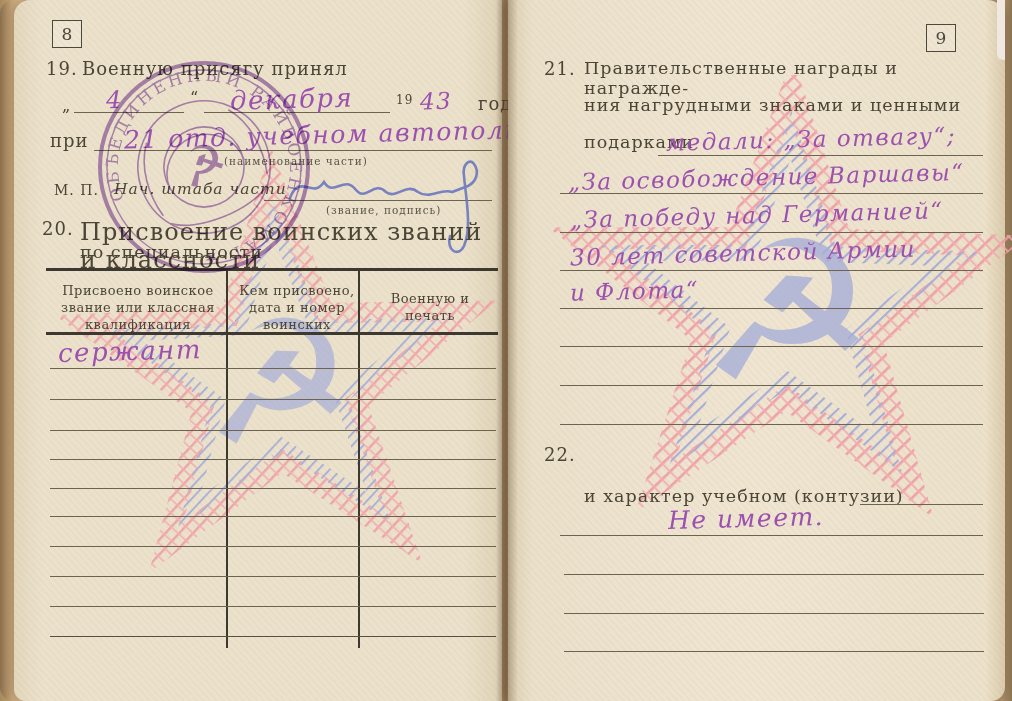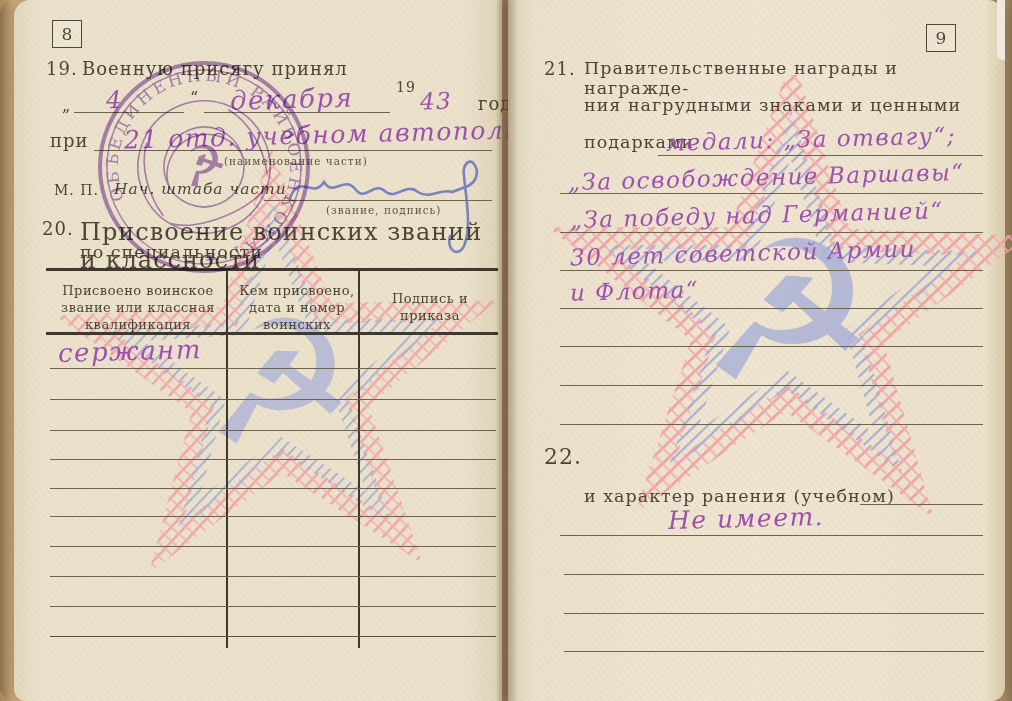--- a/index.html
+++ b/index.html
@@ -101,21 +101,21 @@
 
     <div class="printed" style="left:32px;top:58px;font-size:18px">19.</div>
     <div class="printed" style="left:68px;top:58px;font-size:18px">Военную  присягу  принял</div>
 
     <div class="printed" style="left:48px;top:96px;font-size:16px">„</div>
     <div class="rule" style="left:60px;top:112px;width:110px"></div>
     <div class="hand" style="left:92px;top:86px;font-size:24px">4</div>
     <div class="printed" style="left:176px;top:88px;font-size:16px">“</div>
     <div class="rule" style="left:190px;top:112px;width:186px"></div>
     <div class="hand" style="left:216px;top:84px;font-size:26px">декабря</div>
-    <div class="printed" style="left:382px;top:79px;font-size:14px">19</div>
+    <div class="printed" style="left:382px;top:93px;font-size:12px">19</div>
     <div class="hand" style="left:406px;top:88px;font-size:23px">43</div>
     <div class="printed" style="left:464px;top:93px;font-size:18px">года</div>
 
     <div class="printed" style="left:36px;top:130px;font-size:18px">при</div>
     <div class="rule" style="left:80px;top:150px;width:398px"></div>
     <div class="hand" style="left:110px;top:120px;font-size:25px">21 отд. учебном автополку</div>
     <div class="caption" style="left:210px;top:155px">(наименование части)</div>
 
     <div class="printed" style="left:40px;top:182px;font-size:14px">М. П.</div>
     <div class="printed it" style="left:100px;top:180px;font-size:15.5px">Нач. штаба части</div>
@@ -125,21 +125,21 @@
     </svg>
     <div class="caption" style="left:312px;top:204px">(звание, подпись)</div>
 
     <div class="printed" style="left:28px;top:218px;font-size:18px">20.</div>
     <div class="printed" style="left:66px;top:218px;font-size:24px">Присвоение воинских званий и классности</div>
     <div class="printed" style="left:66px;top:242px;font-size:17.5px">по специальности</div>
 
     <div class="tbl-line" style="left:32px;top:268px;width:452px;height:2.5px"></div>
     <div class="tbl-header-cell" style="left:40px;top:282px;width:168px">Присвоено воинское звание или классная квалификация</div>
     <div class="tbl-header-cell" style="left:218px;top:282px;width:130px">Кем присвоено, дата и номер воинских</div>
-    <div class="tbl-header-cell" style="left:352px;top:290px;width:128px">Подпись и приказа</div>
+    <div class="tbl-header-cell" style="left:352px;top:290px;width:128px">Военную и печать</div>
     <div class="tbl-line" style="left:32px;top:332px;width:452px;height:2.5px"></div>
     <div class="tbl-line" style="left:212px;top:268px;width:2px;height:380px"></div>
     <div class="tbl-line" style="left:344px;top:268px;width:2px;height:380px"></div>
 
     <div class="rule" style="left:36px;top:368px;width:446px"></div>
     <div class="rule" style="left:36px;top:399px;width:446px"></div>
     <div class="rule" style="left:36px;top:430px;width:446px"></div>
     <div class="rule" style="left:36px;top:459px;width:446px"></div>
     <div class="rule" style="left:36px;top:488px;width:446px"></div>
     <div class="rule" style="left:36px;top:516px;width:446px"></div>
@@ -200,22 +200,22 @@
     <div class="rule" style="left:52px;top:346px;width:423px"></div>
     <div class="rule" style="left:52px;top:385px;width:423px"></div>
     <div class="rule" style="left:52px;top:424px;width:423px"></div>
 
     <div class="hand" style="left:158px;top:126px;font-size:23px">медали: „За отвагу“;</div>
     <div class="hand" style="left:60px;top:164px;font-size:23px">„За освобождение Варшавы“</div>
     <div class="hand" style="left:62px;top:202px;font-size:23px">„За победу над Германией“</div>
     <div class="hand" style="left:62px;top:240px;font-size:23px">30 лет советской Армии</div>
     <div class="hand" style="left:62px;top:278px;font-size:23px">и Флота“</div>
 
-    <div class="printed" style="left:36px;top:444px;font-size:22px">22.</div>
-    <div class="printed" style="left:76px;top:486px;font-size:17.5px">и характер ранения (учебном)</div>
+    <div class="printed" style="left:36px;top:444px;font-size:18px">22.</div>
+    <div class="printed" style="left:76px;top:486px;font-size:17.5px">и характер учебном (контузии)</div>
     <div class="rule" style="left:352px;top:504px;width:123px"></div>
 
     <div class="rule" style="left:52px;top:535px;width:423px"></div>
     <div class="hand" style="left:160px;top:504px;font-size:25px">Не имеет.</div>
 
     <div class="rule" style="left:56px;top:574px;width:420px"></div>
     <div class="rule" style="left:56px;top:613px;width:420px"></div>
     <div class="rule" style="left:56px;top:651px;width:420px"></div>
   </div>
 

